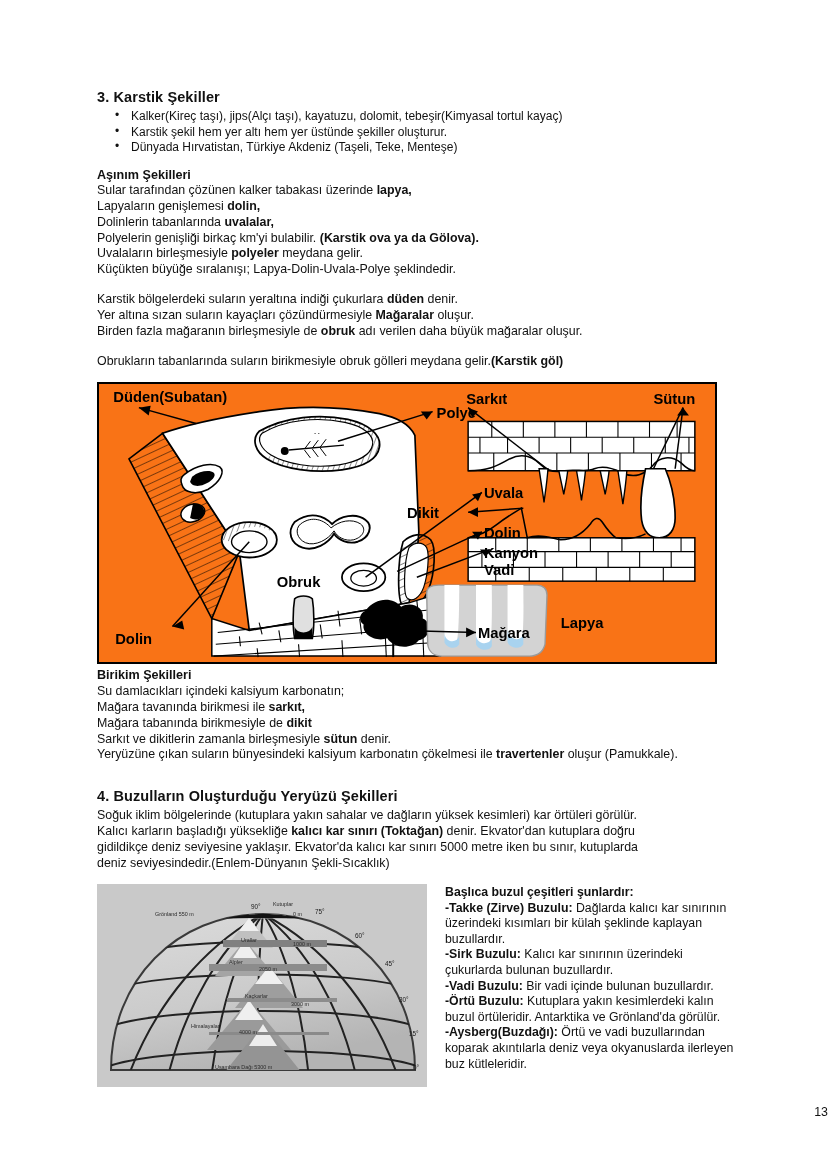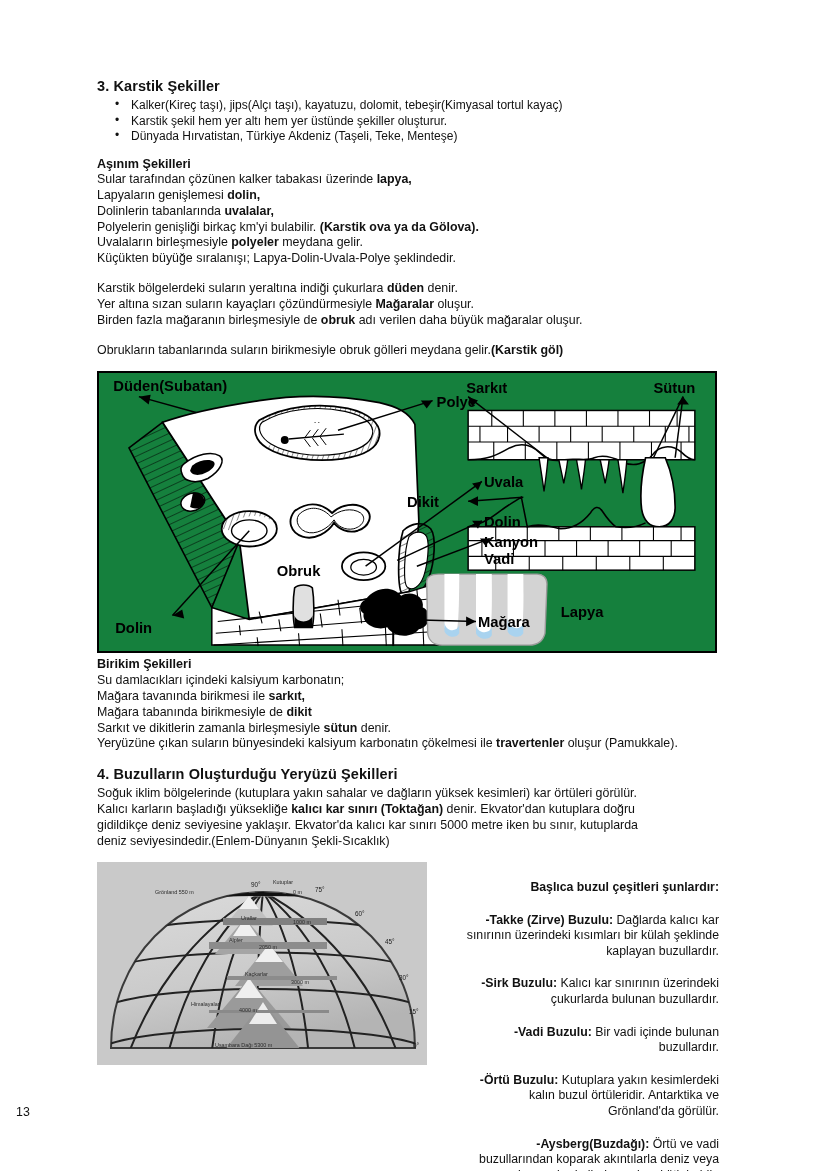--- a/index.html
+++ b/index.html
@@ -15,21 +15,21 @@
   }
   .page {
     position: relative;
     width: 828px;
     height: 1171px;
     padding: 78px 92px 0 97px;
   }
   h3.section-title {
     font-size: 14.5px;
     font-weight: bold;
-    margin: 0 0 4px 0;
+    margin: 11px 0 4px 0;
     letter-spacing: 0.1px;
   }
   ul.bullets {
     margin: 0 0 12px 0;
     padding-left: 34px;
     list-style: none;
   }
   ul.bullets li {
     font-size: 12px;
     line-height: 15.6px;
@@ -58,21 +58,21 @@
   .gap { height: 14px; }
   b { font-weight: bold; }
 
   
   .karst-box {
     margin-top: 12px;
     width: 620px;
     height: 282px;
     border: 2px solid #000;
     position: relative;
-    background: #15803d;
+    background: #f97316;
     overflow: hidden;
   }
   .karst-box svg { display:block; width:100%; height:100%; }
   .dlabel {
     font-family: "Liberation Sans", sans-serif;
     font-weight: bold;
     font-size: 15px;
     fill: #000;
   }
 
@@ -92,27 +92,27 @@
   }
   .globe-box svg { display:block; width:100%; height:100%; }
   .glabel { font-size: 5.4px; fill:#2b2b2b; font-family:"Liberation Sans",sans-serif; }
   .gdeg  { font-size: 6.4px; fill:#1a1a1a; font-family:"Liberation Sans",sans-serif; }
   .glacier-text {
     flex: 1;
     font-size: 12.3px;
     line-height: 15.6px;
     padding-top: 1px;
   }
-  .glacier-text p { margin: 17px; text-align: right; }
+  .glacier-text p { margin: 0; }
 
   .page-num {
     position: absolute;
     bottom: 52px;
     left: 16px; right: 0;
-    text-align: left;
+    text-align: right;
     font-size: 12.4px;
   }
 </style>
 </head>
 <body>
 
 <div class="page">
 
   <h3 class="section-title">3. Karstik Şekiller</h3>
 

